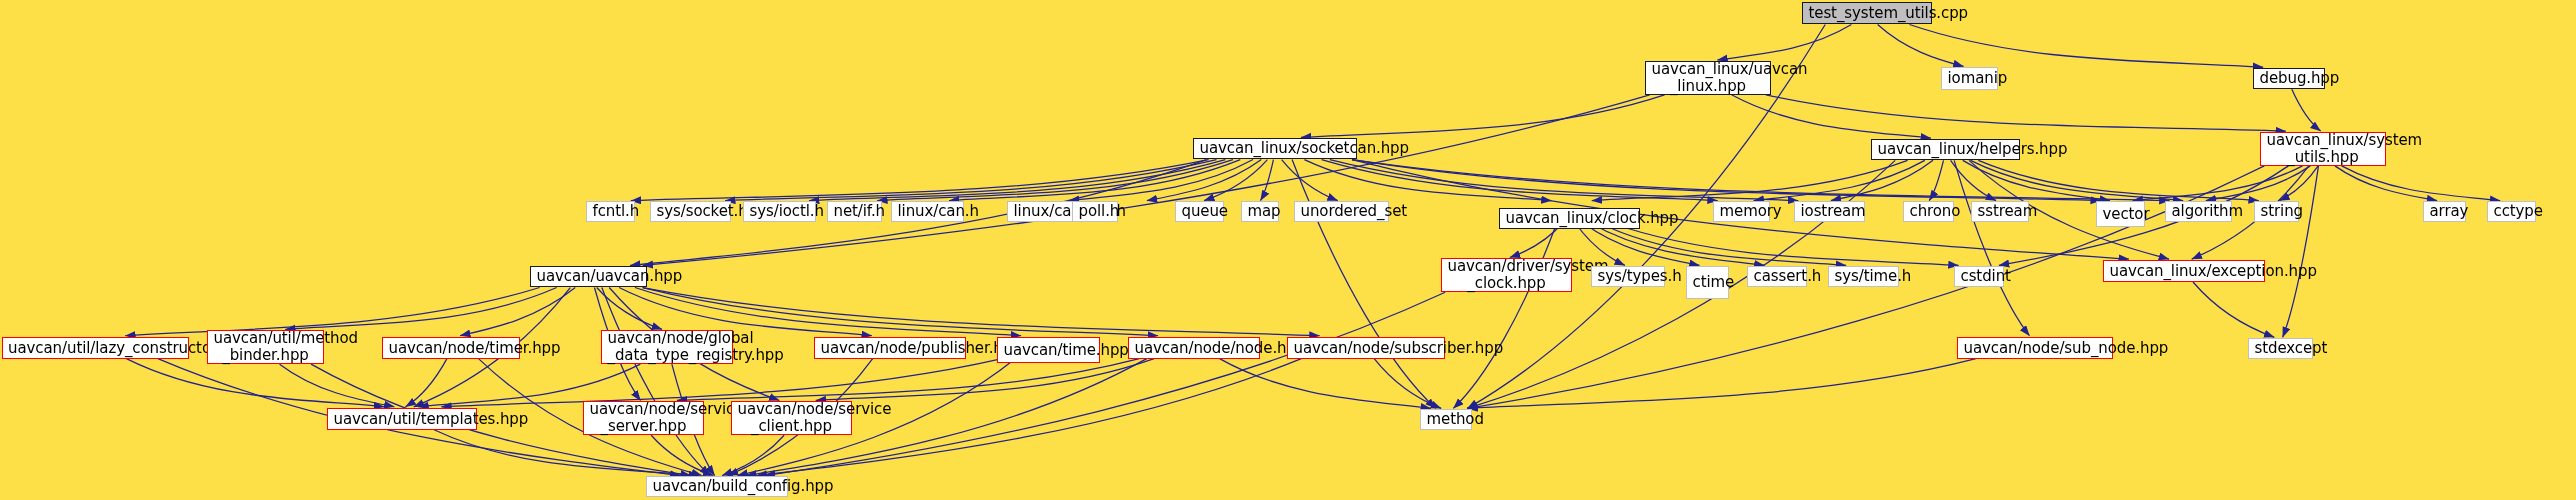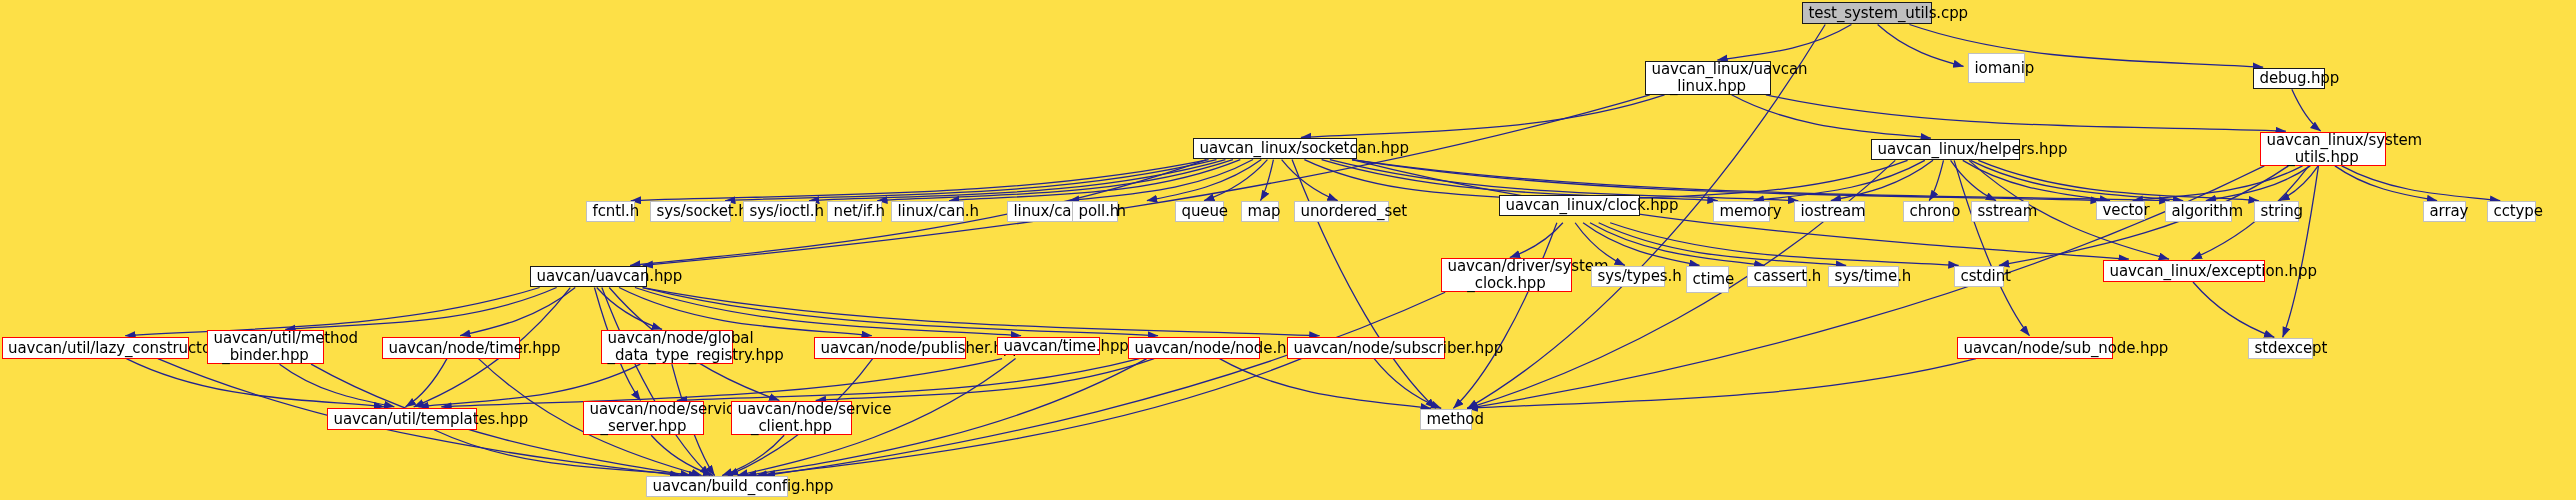--- a/index.html
+++ b/index.html
@@ -131,63 +131,63 @@
         <path d="M2500.95,454 C2288.4465,508.35 2050.185,506.92 1857,517" marker-end="url(#arrow)"></path>
         <path d="M548.9,544 C659.5028,596.1 783.512,592.72 884.06,602" marker-end="url(#arrow)"></path>
         <path d="M823.85,551 C849.7682,580.2332 878.828,593.84 902.39,602" marker-end="url(#arrow)"></path>
         <path d="M992.15,551 C966.2318,580.2332 937.172,593.84 913.61,602" marker-end="url(#arrow)"></path>
       </g>
   </svg>
   <div id="nodes">
       <div class="node root" style="left: 1802px; top: 2.4px; width: 130px; height: 22px;"><span class="lbl">test_system_utils.cpp</span></div>
       <div class="node black" style="left: 1645px; top: 61px; width: 126px; height: 34px;"><span class="lbl">uavcan_linux/uavcan
 _linux.hpp</span></div>
-      <div class="node grey" style="left: 1941px; top: 53px; width: 57px; height: 30px; margin-left: 27px;"><span class="lbl">iomanip</span></div>
+      <div class="node grey" style="left: 1941px; top: 67px; width: 57px; height: 23px;"><span class="lbl">iomanip</span></div>
       <div class="node black" style="left: 2253px; top: 68px; width: 72px; height: 21.3px;"><span class="lbl">debug.hpp</span></div>
       <div class="node black" style="left: 1193px; top: 138px; width: 164px; height: 21.3px;"><span class="lbl">uavcan_linux/socketcan.hpp</span></div>
       <div class="node black" style="left: 1871px; top: 139px; width: 149px; height: 21.3px;"><span class="lbl">uavcan_linux/helpers.hpp</span></div>
       <div class="node red" style="left: 2260px; top: 132px; width: 126px; height: 34px;"><span class="lbl">uavcan_linux/system
 _utils.hpp</span></div>
       <div class="node grey" style="left: 586px; top: 201px; width: 49px; height: 21.3px;"><span class="lbl">fcntl.h</span></div>
       <div class="node grey" style="left: 650px; top: 201px; width: 81px; height: 21.3px;"><span class="lbl">sys/socket.h</span></div>
       <div class="node grey" style="left: 743px; top: 201px; width: 73px; height: 21.3px;"><span class="lbl">sys/ioctl.h</span></div>
       <div class="node grey" style="left: 827px; top: 201px; width: 55px; height: 21.3px;"><span class="lbl">net/if.h</span></div>
       <div class="node grey" style="left: 891px; top: 201px; width: 73px; height: 21.3px;"><span class="lbl">linux/can.h</span></div>
       <div class="node grey" style="left: 1007px; top: 201px; width: 98px; height: 21.3px;"><span class="lbl">linux/can/raw.h</span></div>
       <div class="node grey" style="left: 1072px; top: 201px; width: 46px; height: 21.3px;"><span class="lbl">poll.h</span></div>
       <div class="node grey" style="left: 1175px; top: 201px; width: 49px; height: 21.3px;"><span class="lbl">queue</span></div>
       <div class="node grey" style="left: 1241px; top: 201px; width: 38px; height: 21.3px;"><span class="lbl">map</span></div>
       <div class="node grey" style="left: 1294px; top: 201px; width: 95px; height: 21.3px;"><span class="lbl">unordered_set</span></div>
-      <div class="node black" style="left: 1499px; top: 195px; width: 141px; height: 21.3px;"><span class="lbl">uavcan_linux/clock.hpp</span></div>
+      <div class="node black" style="left: 1499px; top: 208px; width: 141px; height: 21.3px;"><span class="lbl">uavcan_linux/clock.hpp</span></div>
       <div class="node grey" style="left: 1713px; top: 201px; width: 57px; height: 21.3px;"><span class="lbl">memory</span></div>
       <div class="node grey" style="left: 1794px; top: 201px; width: 71px; height: 21.3px;"><span class="lbl">iostream</span></div>
       <div class="node grey" style="left: 1903px; top: 201px; width: 51px; height: 21.3px;"><span class="lbl">chrono</span></div>
       <div class="node grey" style="left: 1971px; top: 201px; width: 58px; height: 21.3px;"><span class="lbl">sstream</span></div>
-      <div class="node grey" style="left: 2096px; top: 201px; width: 49px; height: 19px;"><span class="lbl">vector</span></div>
+      <div class="node grey" style="left: 2096px; top: 201px; width: 49px; height: 26px;"><span class="lbl">vector</span></div>
       <div class="node grey" style="left: 2165px; top: 201px; width: 67px; height: 21.3px;"><span class="lbl">algorithm</span></div>
       <div class="node grey" style="left: 2254px; top: 201px; width: 45px; height: 21.3px;"><span class="lbl">string</span></div>
       <div class="node grey" style="left: 2423px; top: 201px; width: 43px; height: 21.3px;"><span class="lbl">array</span></div>
       <div class="node grey" style="left: 2487px; top: 201px; width: 49px; height: 21.3px;"><span class="lbl">cctype</span></div>
       <div class="node black" style="left: 530px; top: 266px; width: 117px; height: 21.3px;"><span class="lbl">uavcan/uavcan.hpp</span></div>
       <div class="node red" style="left: 1441px; top: 258px; width: 131px; height: 34px;"><span class="lbl">uavcan/driver/system
 _clock.hpp</span></div>
       <div class="node grey" style="left: 1591px; top: 266px; width: 74px; height: 21.3px;"><span class="lbl">sys/types.h</span></div>
-      <div class="node grey" style="left: 1686px; top: 266px; width: 43px; height: 27px;"><span class="lbl">ctime</span></div>
+      <div class="node grey" style="left: 1686px; top: 266px; width: 43px; height: 33px;"><span class="lbl">ctime</span></div>
       <div class="node grey" style="left: 1747px; top: 266px; width: 60px; height: 21.3px;"><span class="lbl">cassert.h</span></div>
       <div class="node grey" style="left: 1828px; top: 266px; width: 71px; height: 21.3px;"><span class="lbl">sys/time.h</span></div>
       <div class="node grey" style="left: 1954px; top: 266px; width: 50px; height: 21.3px;"><span class="lbl">cstdint</span></div>
       <div class="node red" style="left: 2103px; top: 260px; width: 162px; height: 22px;"><span class="lbl">uavcan_linux/exception.hpp</span></div>
       <div class="node red" style="left: 1.6px; top: 337px; width: 187px; height: 22px;"><span class="lbl">uavcan/util/lazy_constructor.hpp</span></div>
       <div class="node red" style="left: 207px; top: 330px; width: 117px; height: 34px;"><span class="lbl">uavcan/util/method
 _binder.hpp</span></div>
       <div class="node red" style="left: 382px; top: 337px; width: 138px; height: 22px;"><span class="lbl">uavcan/node/timer.hpp</span></div>
       <div class="node red" style="left: 601px; top: 330px; width: 132px; height: 34px;"><span class="lbl">uavcan/node/global
 _data_type_registry.hpp</span></div>
       <div class="node red" style="left: 814px; top: 337px; width: 152px; height: 22px;"><span class="lbl">uavcan/node/publisher.hpp</span></div>
-      <div class="node red" style="left: 997px; top: 337px; width: 103px; height: 18px;"><span class="lbl">uavcan/time.hpp</span></div>
+      <div class="node red" style="left: 997px; top: 337px; width: 103px; height: 26px;"><span class="lbl">uavcan/time.hpp</span></div>
       <div class="node red" style="left: 1128px; top: 337px; width: 132px; height: 22px;"><span class="lbl">uavcan/node/node.hpp</span></div>
       <div class="node red" style="left: 1287px; top: 337px; width: 158px; height: 22px;"><span class="lbl">uavcan/node/subscriber.hpp</span></div>
       <div class="node red" style="left: 1957px; top: 337px; width: 156px; height: 22px;"><span class="lbl">uavcan/node/sub_node.hpp</span></div>
       <div class="node grey" style="left: 2248px; top: 338px; width: 65px; height: 21.3px;"><span class="lbl">stdexcept</span></div>
       <div class="node red" style="left: 327px; top: 408px; width: 150px; height: 22px;"><span class="lbl">uavcan/util/templates.hpp</span></div>
       <div class="node red" style="left: 583px; top: 401px; width: 121px; height: 34px;"><span class="lbl">uavcan/node/service
 _server.hpp</span></div>
       <div class="node red" style="left: 731px; top: 401px; width: 121px; height: 34px;"><span class="lbl">uavcan/node/service
 _client.hpp</span></div>
       <div class="node grey" style="left: 1420px; top: 409px; width: 52px; height: 21.3px;"><span class="lbl">method</span></div>

